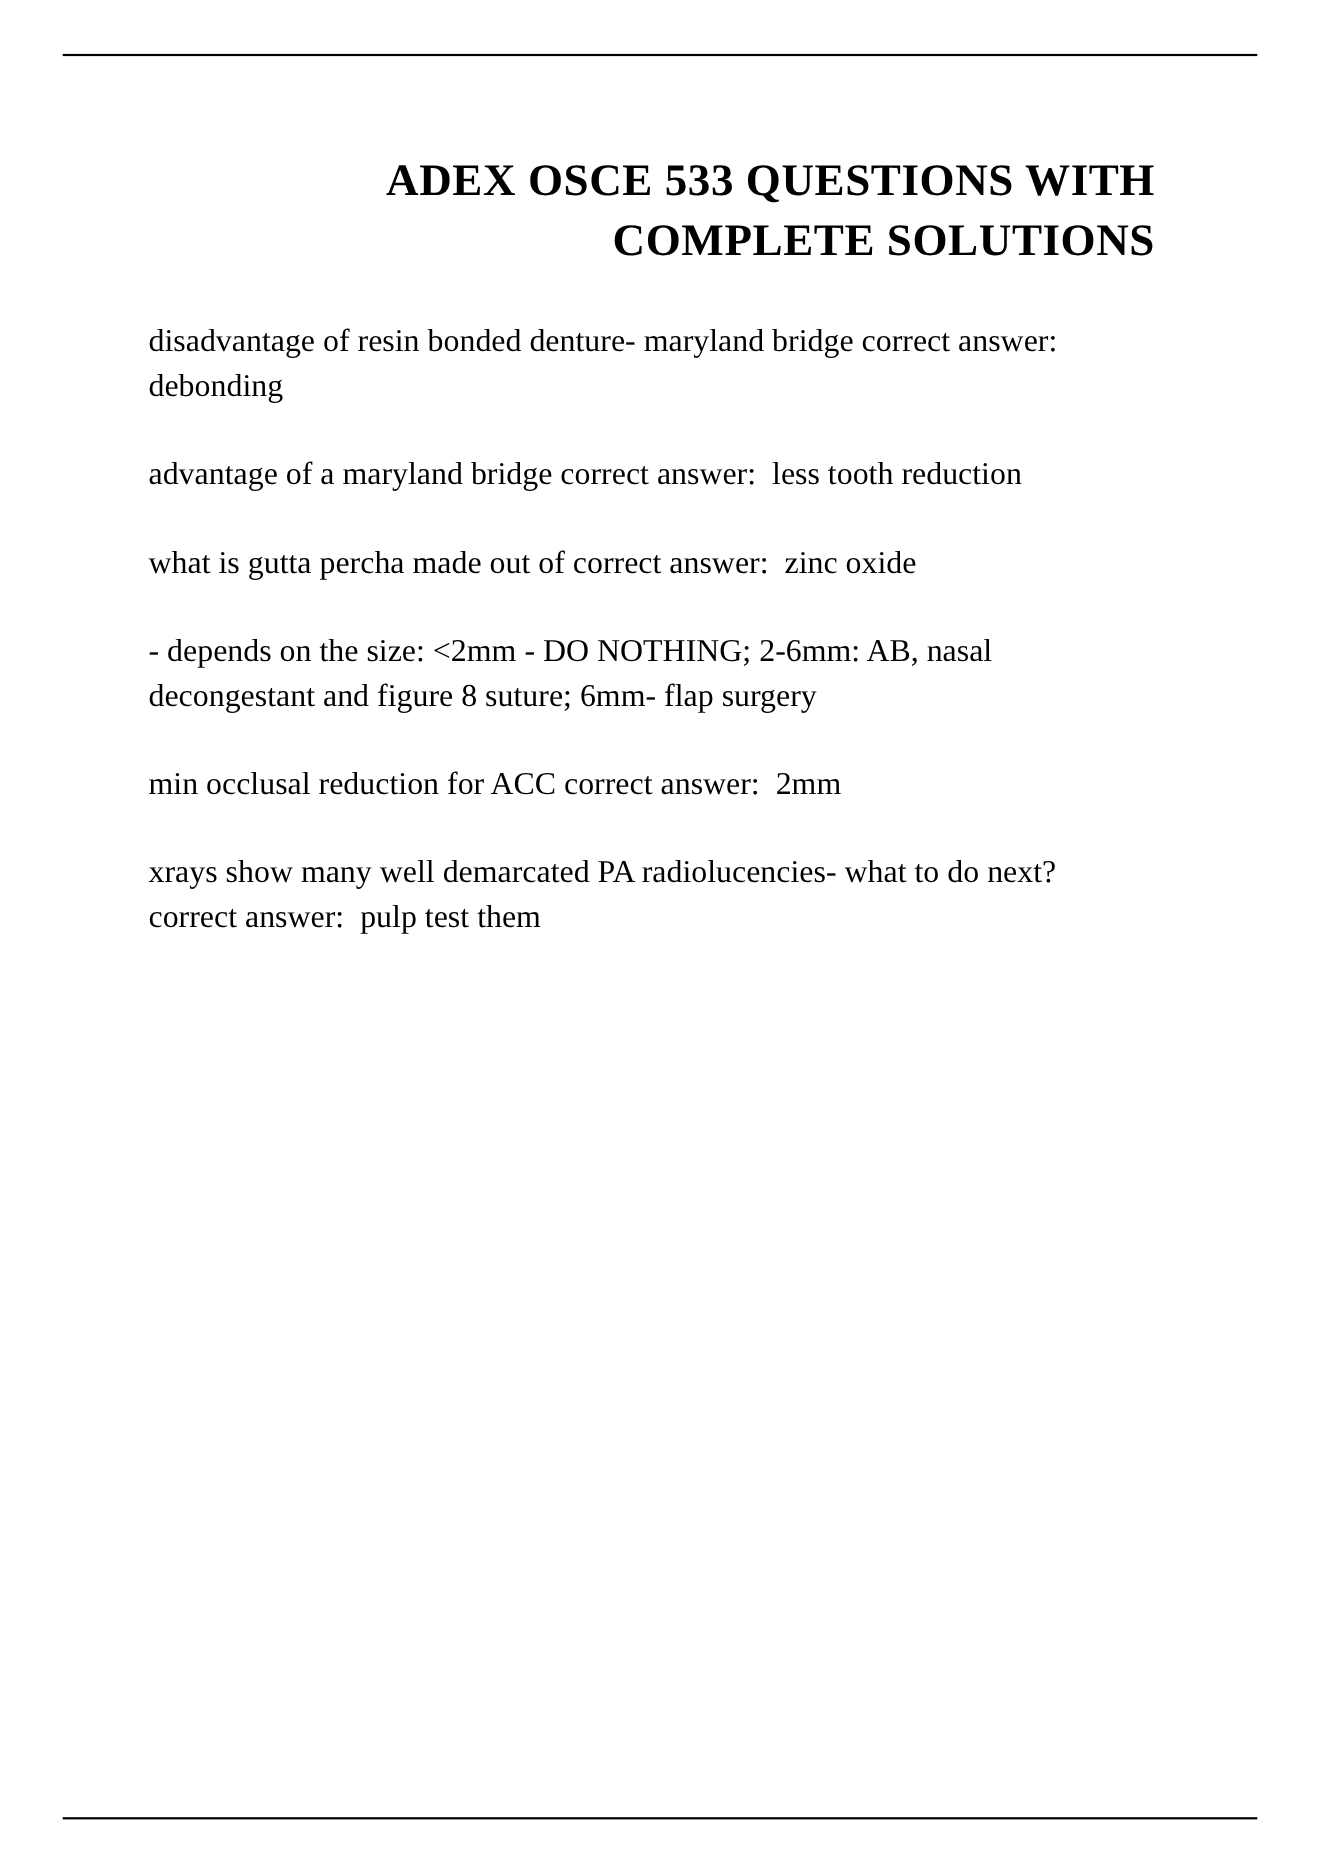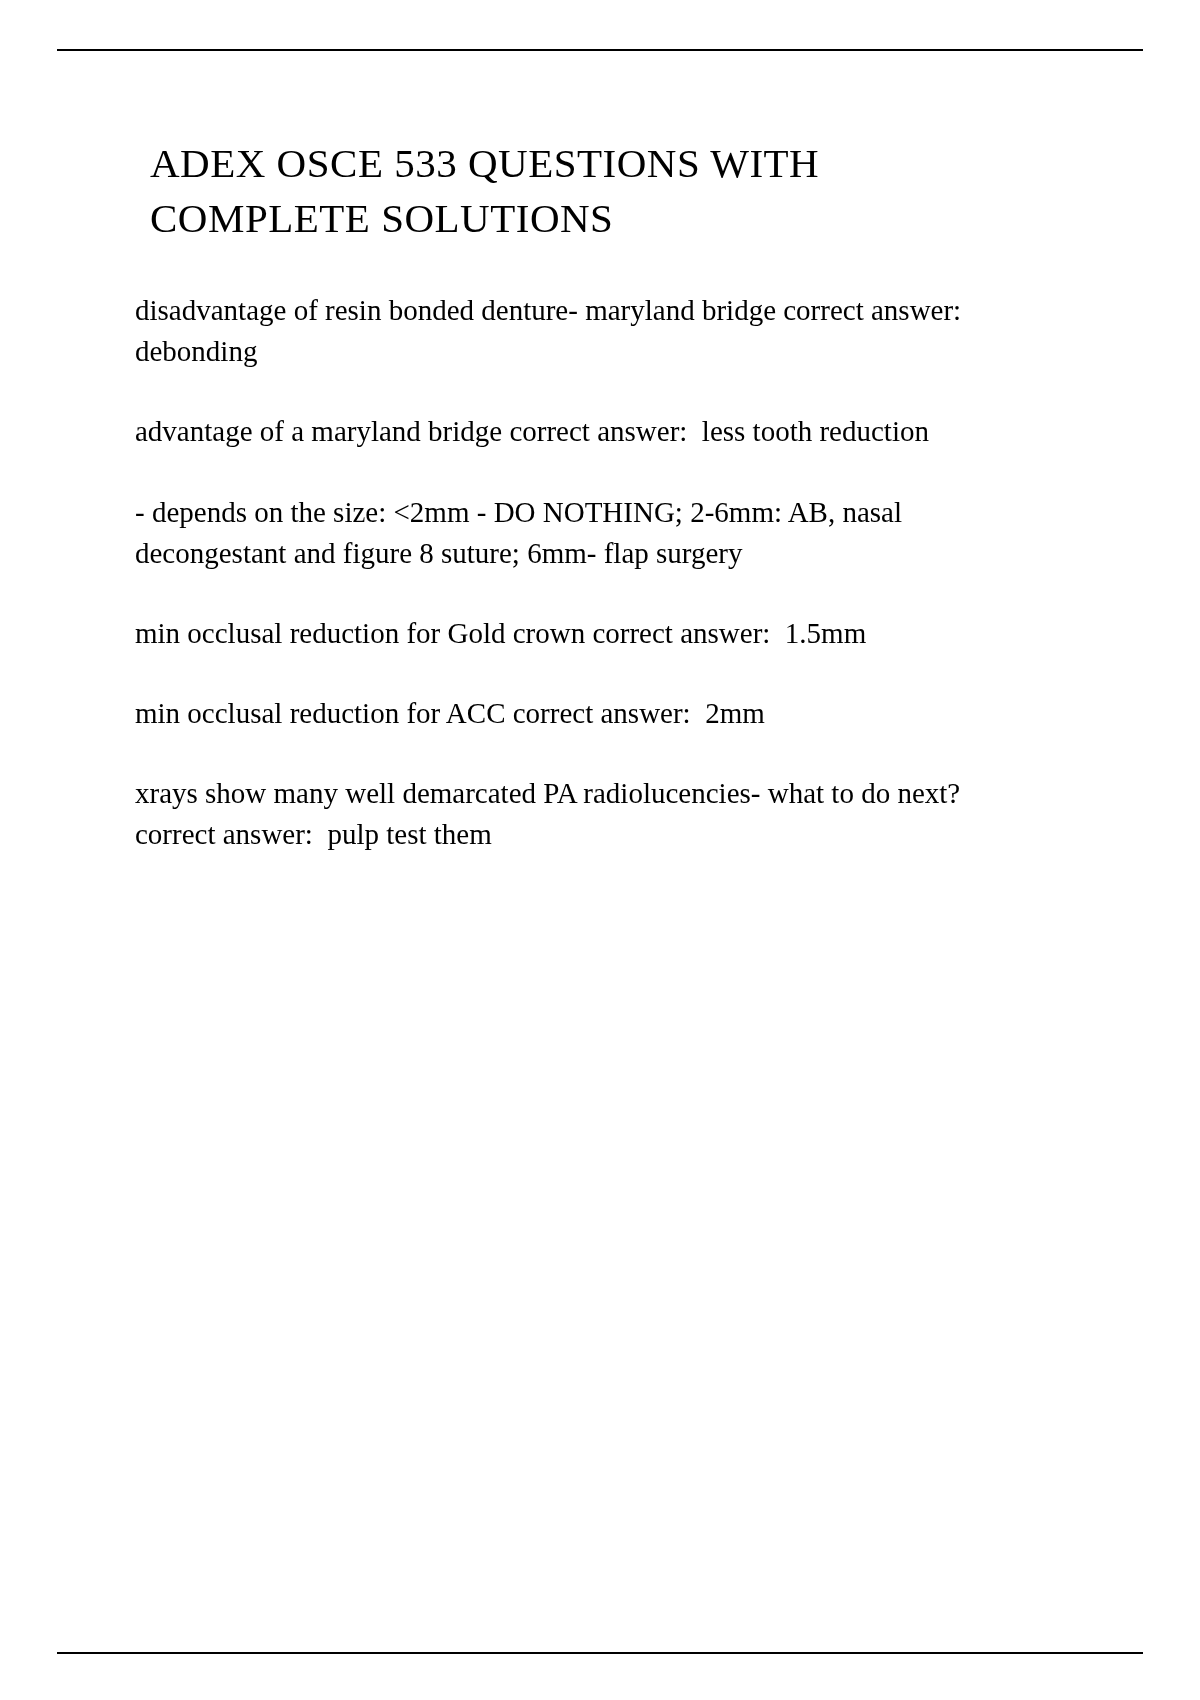--- a/index.html
+++ b/index.html
@@ -25,23 +25,23 @@
     height: 0;
   }
   .rule-top { top: 49px; }
   .rule-bottom { top: 1652px; }
   .doc-title {
     margin: 0;
     position: absolute;
     top: 136px;
     left: 150px;
     right: 150px;
-    text-align: left;
+    text-align: right;
     font-size: 41px;
-    font-weight: normal;
+    font-weight: bold;
     line-height: 1.35;
     letter-spacing: 0.5px;
   }
   .content {
     position: absolute;
     top: 290px;
     left: 135px;
     width: 852px;
   }
   .para {
@@ -56,21 +56,21 @@
 
 <div class="page">
 
   <div class="rule rule-top"></div>
 
   <h1 class="doc-title">ADEX OSCE 533 QUESTIONS WITH COMPLETE SOLUTIONS</h1>
 
   <div class="content">
     <p class="para">disadvantage of resin bonded denture- maryland bridge correct answer:  debonding</p>
     <p class="para">advantage of a maryland bridge correct answer:  less tooth reduction</p>
+    <p class="para">what is gutta percha made out of correct answer:  zinc oxide</p>
     <p class="para">- depends on the size: &lt;2mm - DO NOTHING; 2-6mm: AB, nasal decongestant and figure 8 suture; 6mm- flap surgery</p>
-    <p class="para">min occlusal reduction for Gold crown correct answer:  1.5mm</p>
     <p class="para">min occlusal reduction for ACC correct answer:  2mm</p>
     <p class="para">xrays show many well demarcated PA radiolucencies- what to do next? correct answer:  pulp test them</p>
   </div>
 
   <div class="rule rule-bottom"></div>
 
 </div>
 
 </body></html>

